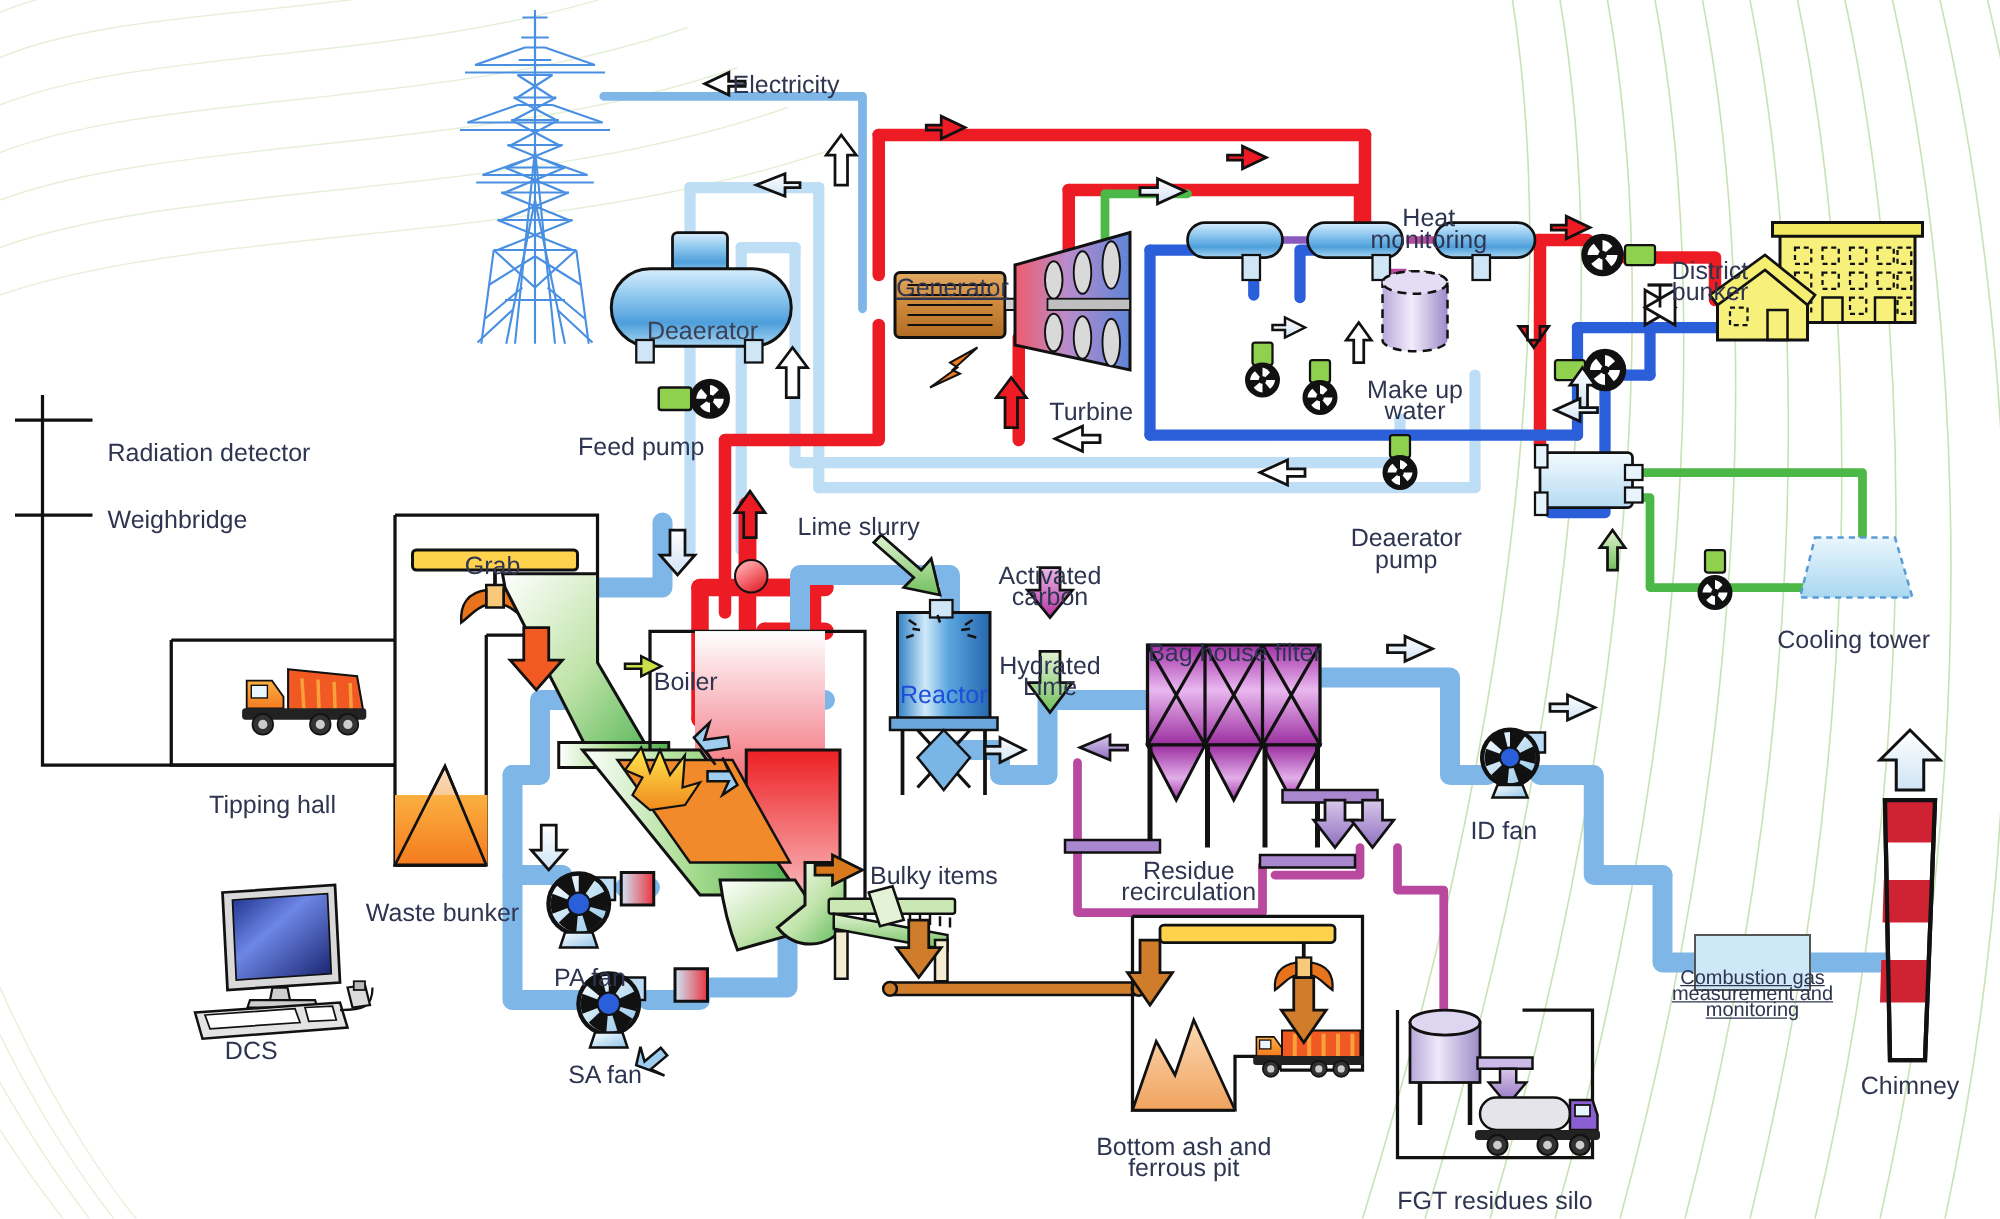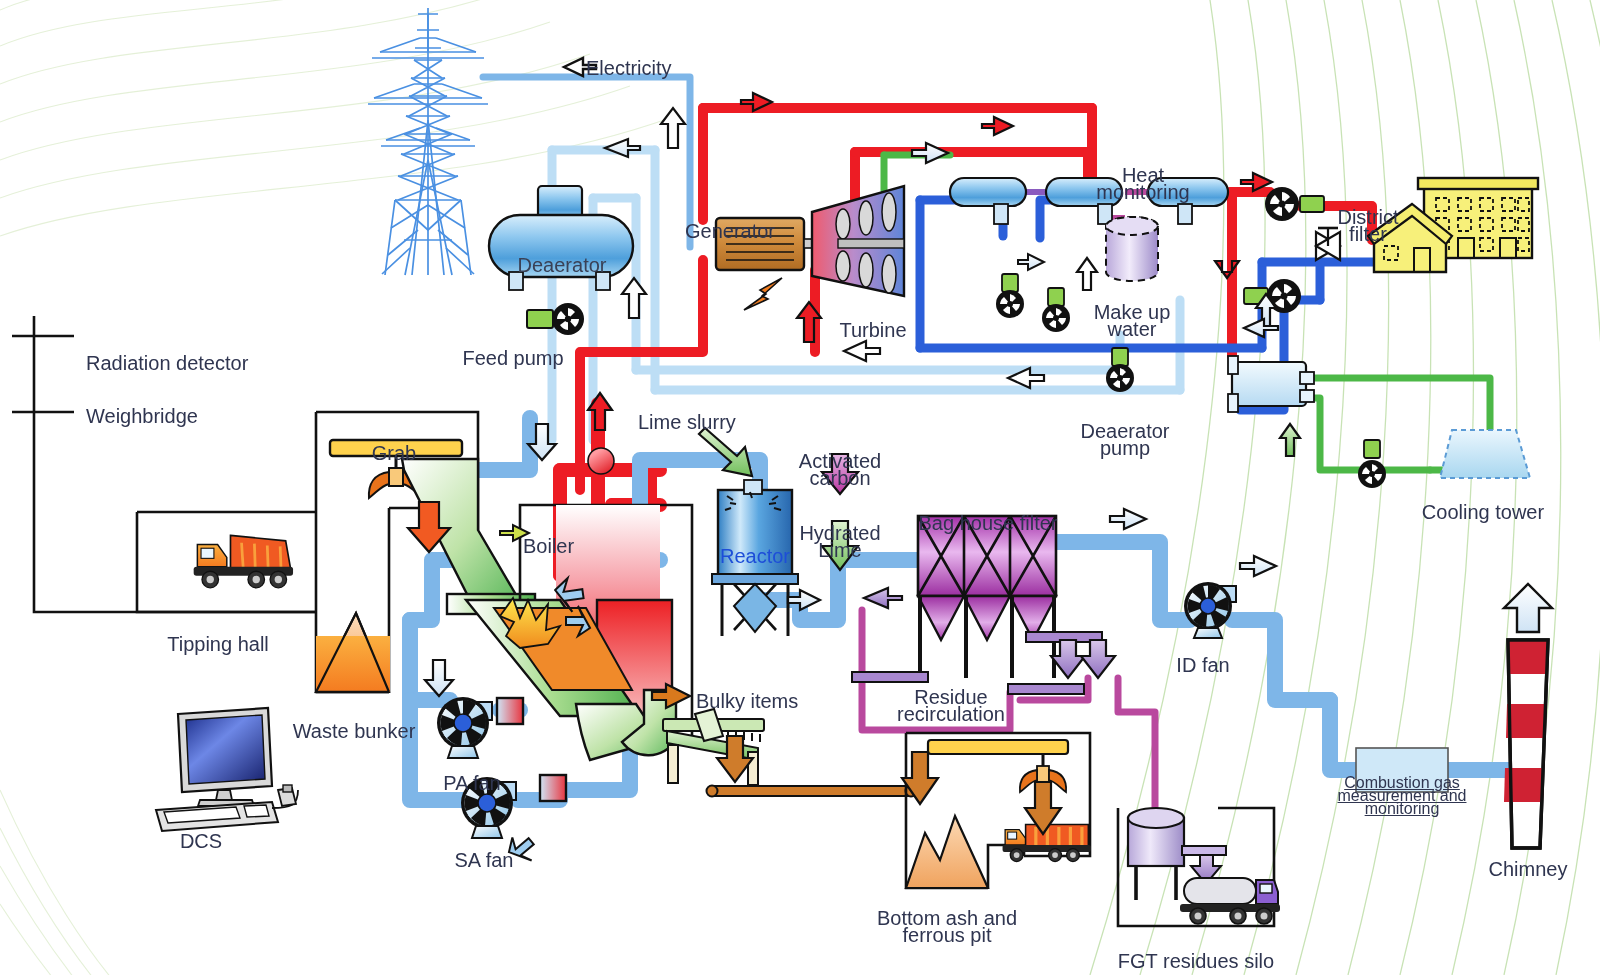--- a/index.html
+++ b/index.html
@@ -806,21 +806,21 @@
 
 <div class="lbl" style="left:586px;top:57px;">Electricity</div>
 <div class="lbl" style="left:86px;top:352px;">Radiation detector</div>
 <div class="lbl" style="left:86px;top:405px;">Weighbridge</div>
 <div class="lbl c" style="left:218px;top:613px;">Tipping hall</div>
 <div class="lbl c" style="left:354px;top:700px;">Waste bunker</div>
 <div class="lbl c" style="left:394px;top:422px;">Grab</div>
 <div class="lbl c" style="left:201px;top:810px;">DCS</div>
 <div class="lbl c" style="left:562px;top:234px;color:#3a4156;">Deaerator</div>
 <div class="lbl c" style="left:513px;top:327px;">Feed pump</div>
-<div class="lbl c" style="left:730px;top:200px;">Generator</div>
+<div class="lbl c" style="left:762px;top:200px;text-decoration:underline;">Generator</div>
 <div class="lbl c" style="left:873px;top:299px;">Turbine</div>
 <div class="lbl" style="left:523px;top:535px;">Boiler</div>
 <div class="lbl c" style="left:472px;top:752px;">PA fan</div>
 <div class="lbl c" style="left:484px;top:829px;">SA fan</div>
 <div class="lbl" style="left:696px;top:690px;">Bulky items</div>
 <div class="lbl" style="left:638px;top:411px;">Lime slurry</div>
 <div class="lbl c" style="left:755px;top:525px;color:#1d4ed8;">Reactor</div>
 <div class="lbl c" style="left:840px;top:430px;">Activated</div>
 <div class="lbl c" style="left:840px;top:447px;">carbon</div>
 <div class="lbl c" style="left:840px;top:502px;">Hydrated</div>
@@ -828,21 +828,21 @@
 <div class="lbl c" style="left:988px;top:492px;">Bag house filter</div>
 <div class="lbl c" style="left:951px;top:666px;">Residue</div>
 <div class="lbl c" style="left:951px;top:683px;">recirculation</div>
 <div class="lbl c" style="left:1143px;top:144px;">Heat</div>
 <div class="lbl c" style="left:1143px;top:161px;">monitoring</div>
 <div class="lbl c" style="left:1132px;top:281px;">Make up</div>
 <div class="lbl c" style="left:1132px;top:298px;">water</div>
 <div class="lbl c" style="left:1125px;top:400px;">Deaerator</div>
 <div class="lbl c" style="left:1125px;top:417px;">pump</div>
 <div class="lbl c" style="left:1368px;top:186px;">District</div>
-<div class="lbl c" style="left:1368px;top:203px;">filter</div>
+<div class="lbl c" style="left:1368px;top:203px;">bunker</div>
 <div class="lbl c" style="left:1483px;top:481px;">Cooling tower</div>
 <div class="lbl c" style="left:1203px;top:634px;">ID fan</div>
 <div class="lbl c" style="left:947px;top:887px;">Bottom ash and</div>
 <div class="lbl c" style="left:947px;top:904px;">ferrous pit</div>
 <div class="lbl c" style="left:1196px;top:930px;">FGT residues silo</div>
 <div class="lbl c small" style="left:1402px;top:754px;">Combustion gas</div>
 <div class="lbl c small" style="left:1402px;top:767px;">measurement and</div>
 <div class="lbl c small" style="left:1402px;top:780px;">monitoring</div>
 <div class="lbl c" style="left:1528px;top:838px;">Chimney</div>
 

